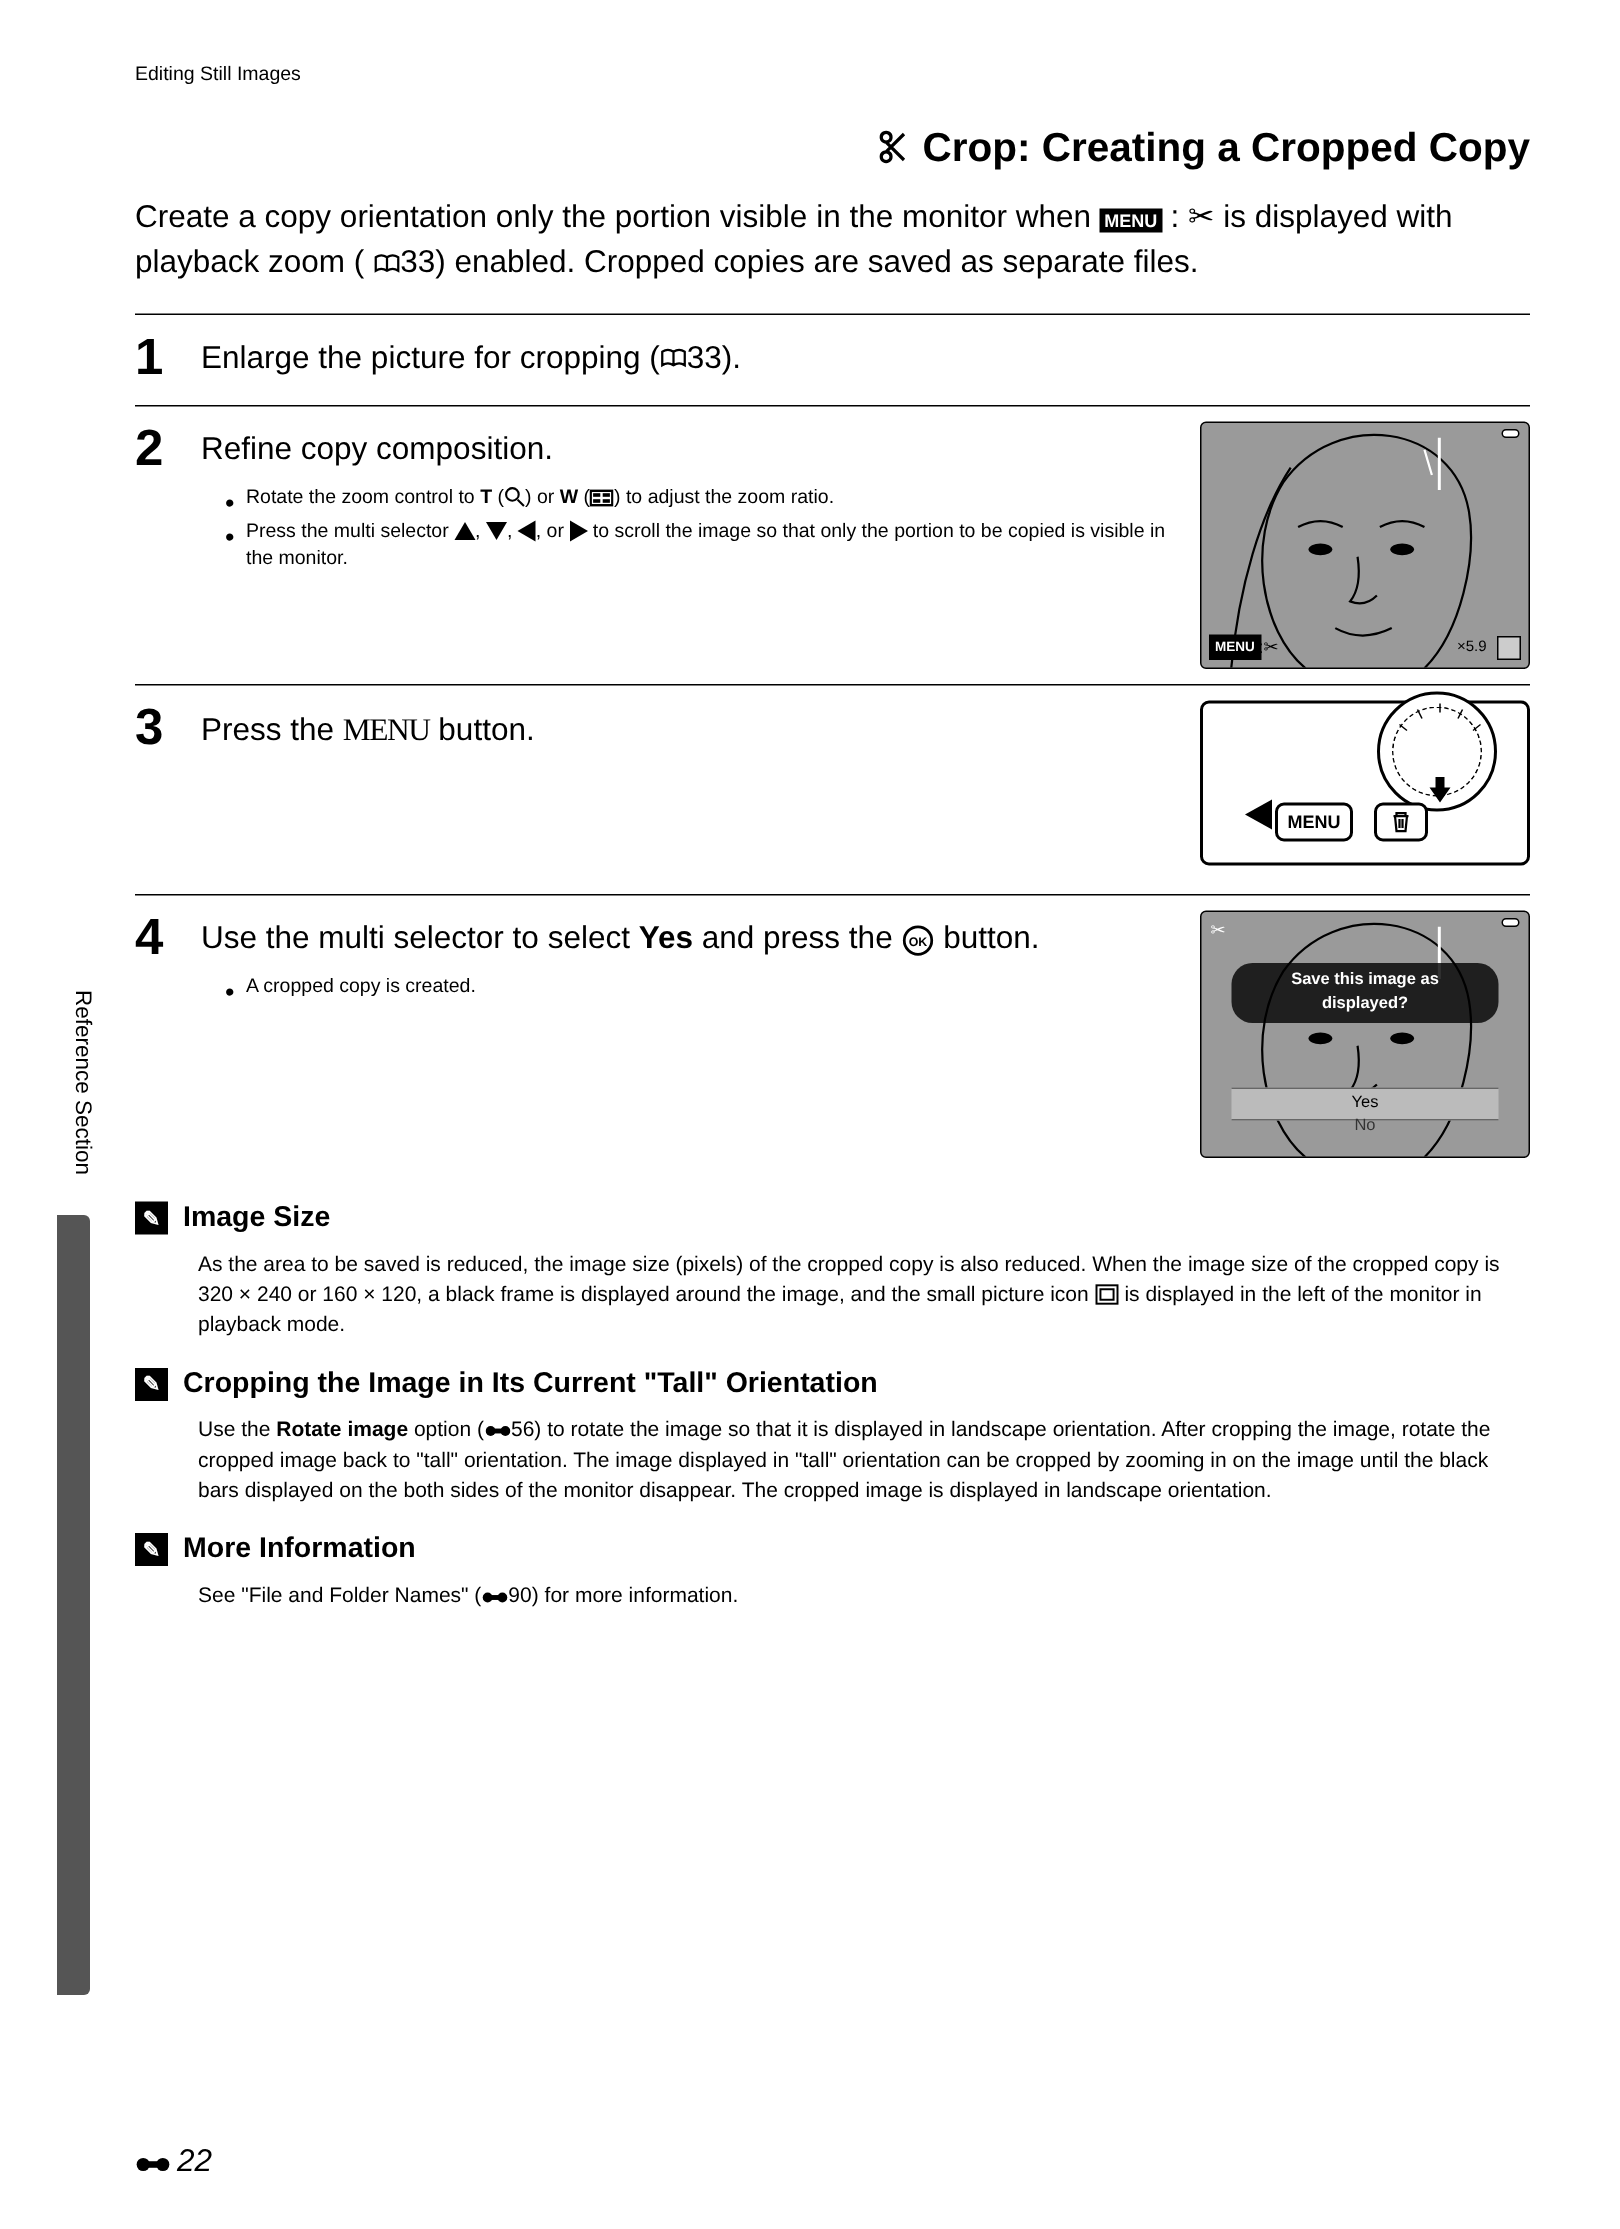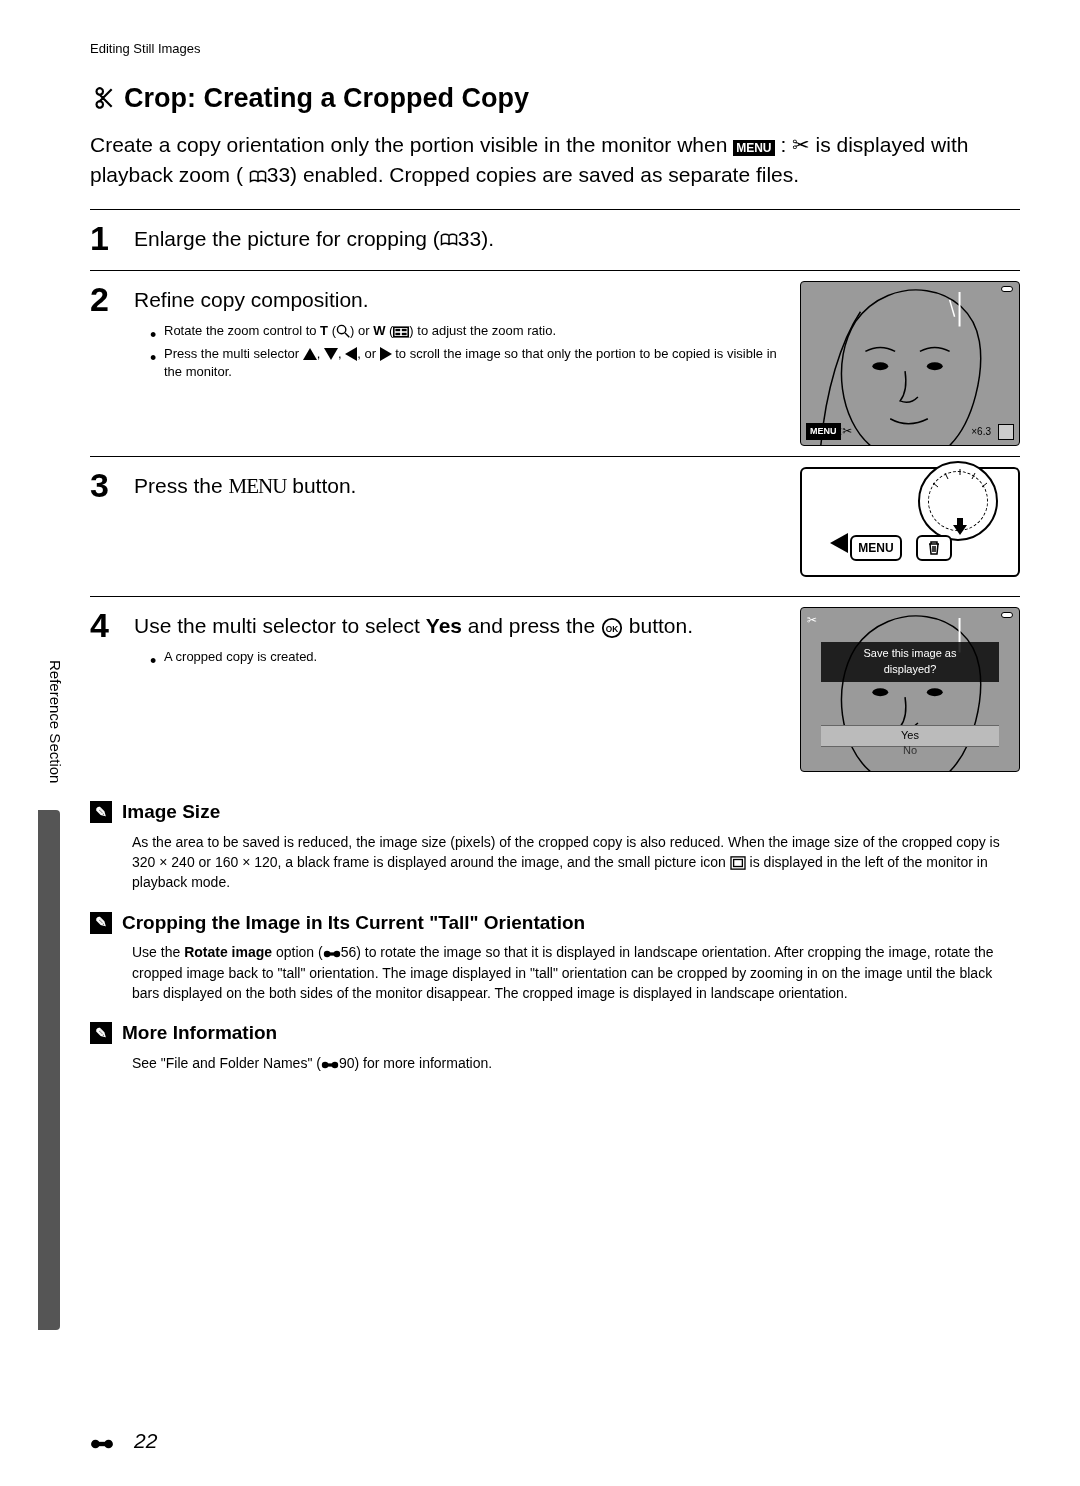--- a/index.html
+++ b/index.html
@@ -18,20 +18,21 @@
     font-size: 13px;
     margin-bottom: 20px;
   }
   .page-title {
     font-size: 27px;
     font-weight: bold;
     margin-bottom: 12px;
     display: flex;
     align-items: center;
     gap: 8px;
+    justify-content: flex-end;
   }
   .intro {
     font-size: 21px;
     margin-bottom: 18px;
   }
   .step-row {
     display: flex;
     border-top: 1px solid #000;
     padding: 10px 0 10px 0;
     gap: 16px;
@@ -177,21 +178,22 @@
   .save-dialog {
     position: absolute;
     top: 34px;
     left: 20px;
     right: 20px;
     background: rgba(0,0,0,0.8);
     color: #fff;
     font-size: 11px;
     text-align: center;
     padding: 4px 0;
-    border-radius: 0;
+    border-radius: 14px;
+    font-weight: bold;
   }
   .save-opt {
     position: absolute;
     left: 20px;
     right: 20px;
     font-size: 11px;
     color: #000;
     text-align: center;
     padding: 2px 0;
   }
@@ -254,21 +256,21 @@
     border-radius: 0 4px 4px 0;
   }
   .page-num {
     position: absolute;
     bottom: 30px;
     left: 90px;
     font-size: 21px;
     font-style: italic;
     display: flex;
     align-items: center;
-    gap: 20px;
+    gap: 4px;
   }
   .icon-inline {
     display: inline-flex;
     vertical-align: middle;
     align-items: center;
     justify-content: center;
   }
   .menu-btn-inline {
     background: #000;
     color: #fff;
@@ -356,21 +358,21 @@
         <ellipse cx="135" cy="85" rx="8" ry="4" fill="#000"></ellipse>
         <path d="M65 70 Q80 62 95 70" fill="none" stroke="#000" stroke-width="1.5"></path>
         <path d="M120 70 Q135 62 150 70" fill="none" stroke="#000" stroke-width="1.5"></path>
         <path d="M105 90 Q108 110 100 120 Q110 124 118 116" fill="none" stroke="#000" stroke-width="1.5"></path>
         <path d="M90 138 Q108 148 128 138" fill="none" stroke="#000" stroke-width="1.5"></path>
         <line x1="160" y1="10" x2="160" y2="45" stroke="#fff" stroke-width="2"></line>
         <line x1="155" y1="35" x2="150" y2="18" stroke="#fff" stroke-width="1.5"></line>
       </svg>
       <div class="menu-label">MENU</div>
       <div class="scissors-label">:✂</div>
-      <div class="zoom-x">×6.3</div>
+      <div class="zoom-x">×5.9</div>
       <div class="zoom-sq"></div>
     </div>
   </div>
 </div>
 
 <div class="step-row" style="min-height:140px;">
   <div class="step-num">3</div>
   <div class="step-body">
     <p class="step-title">
       <span>Press the </span><span style="font-family:serif;letter-spacing:-1px;">MENU</span><span> button.</span>

